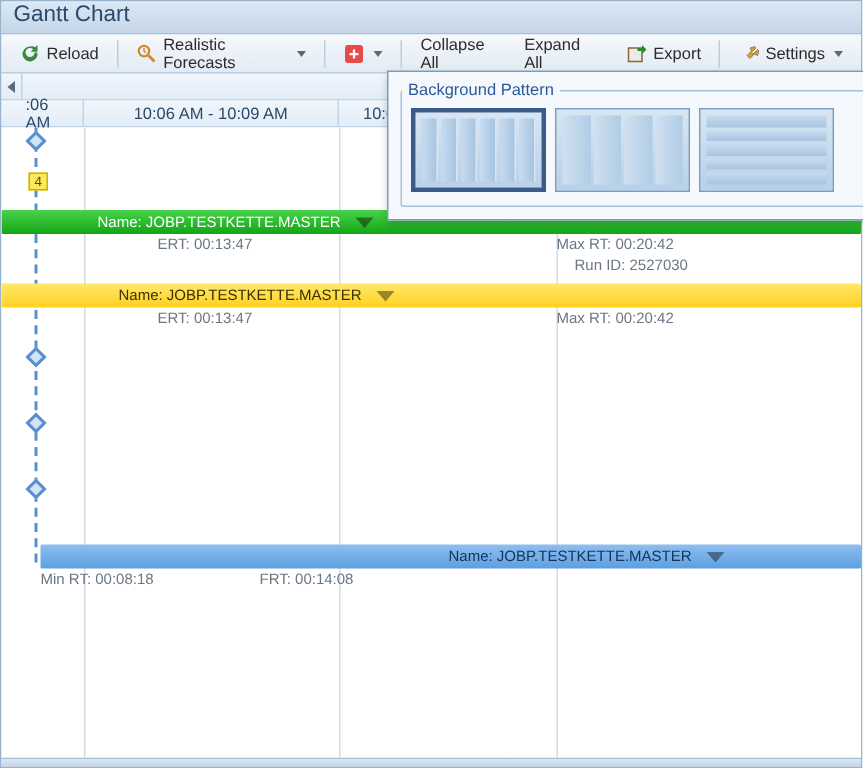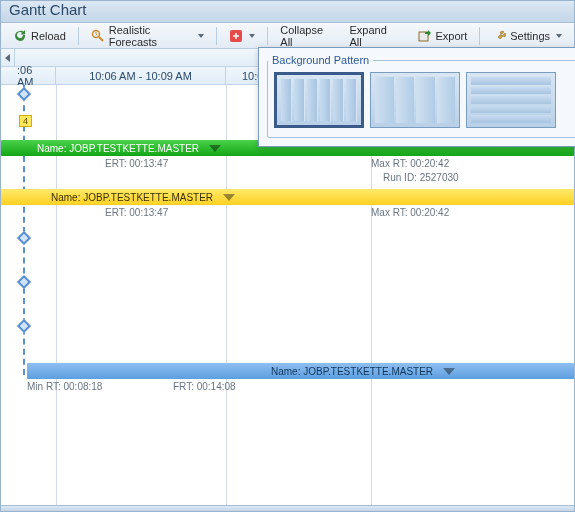--- a/index.html
+++ b/index.html
@@ -16,21 +16,21 @@
 .header-row1 .arrow-btn { width: 14px; height: 18px; display: flex; align-items: center; justify-content: center; border-right: 1px solid #c0d4e6; }
 .header-row1 .arrow-l { width:0; height:0; border-top:4px solid transparent; border-bottom:4px solid transparent; border-right:5px solid #5a6a7a; }
 .header-row1 .date-label { flex: 1; text-align: center; }
 .header-row2 { height: 18px; background: linear-gradient(to bottom,#f0f6fc,#e2edf7); border-bottom: 1px solid #c0d4e6; display: flex; font-size: 11px; color: #2b4a6a; }
 .header-row2 .cell { border-right: 1px solid #c0d4e6; display: flex; align-items: center; justify-content: center; padding: 0 16px; }
 .chart-area { flex: 1; position: relative; background: #fff; overflow: hidden; }
 .vline { position: absolute; top: 0; bottom: 0; width: 1px; background: #cfdce8; }
 .dashed-vline { position: absolute; top: 0; width: 4px; border-left: 2px dashed #5a8fd0; }
 .marker4 { position: absolute; width: 13px; height: 12px; background: #ffe95a; border: 1px solid #c9b200; font-size: 9px; text-align: center; line-height: 10px; color: #5a4e00; }
 .diamond { position: absolute; width: 10px; height: 10px; transform: rotate(45deg); border: 2px solid #5a8fd0; background: #d0e4f7; }
-.bar { position: absolute; height: 16px; border-radius: 1px; display: flex; align-items: center; font-size: 10px; color: #1a1a1a; overflow: hidden; }
+.bar { position: absolute; height: 16px; border-radius: 1px; display: flex; align-items: center; font-size: 10px; color: #1a1a1a; overflow: hidden; padding-left: 28px; }
 .bar .label { white-space: nowrap; padding: 0 6px; }
 .bar .chev { width: 0; height: 0; border-left: 6px solid transparent; border-right: 6px solid transparent; border-top: 7px solid rgba(0,0,0,0.4); margin-left: 4px; }
 .bar-green { background: linear-gradient(to bottom,#49d24b,#13a516); color: #fff; }
 .bar-yellow { background: linear-gradient(to bottom,#ffe86b,#ffd121); color: #3a3000; }
 .bar-blue { background: linear-gradient(to bottom,#8fbef0,#5c9fe0); color: #10355a; }
 .meta-text { position: absolute; font-size: 10px; color: #6a7684; }
 .popup { position: absolute; top: 47px; left: 258px; width: 356px; height: 100px; background: #f5f8fc; border: 1px solid #7a9dbf; box-shadow: 0 2px 6px rgba(0,0,0,0.18); z-index: 50; }
 .popup fieldset { border: 1px solid #a8c0d8; margin: 6px 8px; height: 84px; border-radius: 2px; }
 .popup legend { font-size: 11px; color: #2b5a9a; padding: 0 4px; }
 .pattern-row { display: flex; gap: 6px; padding: 6px; }

